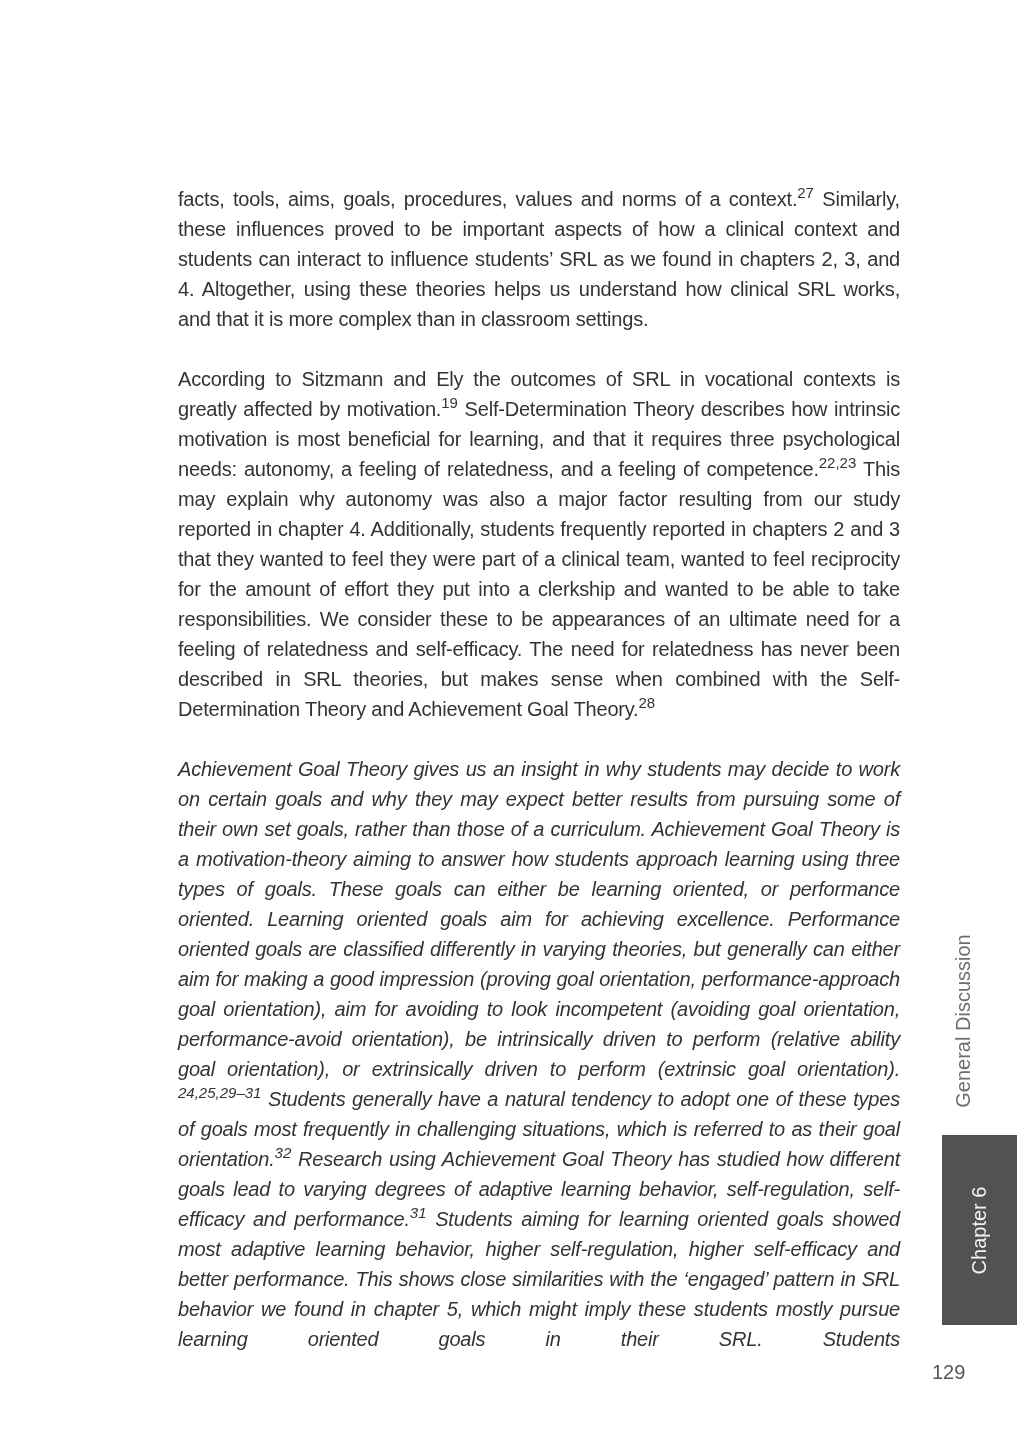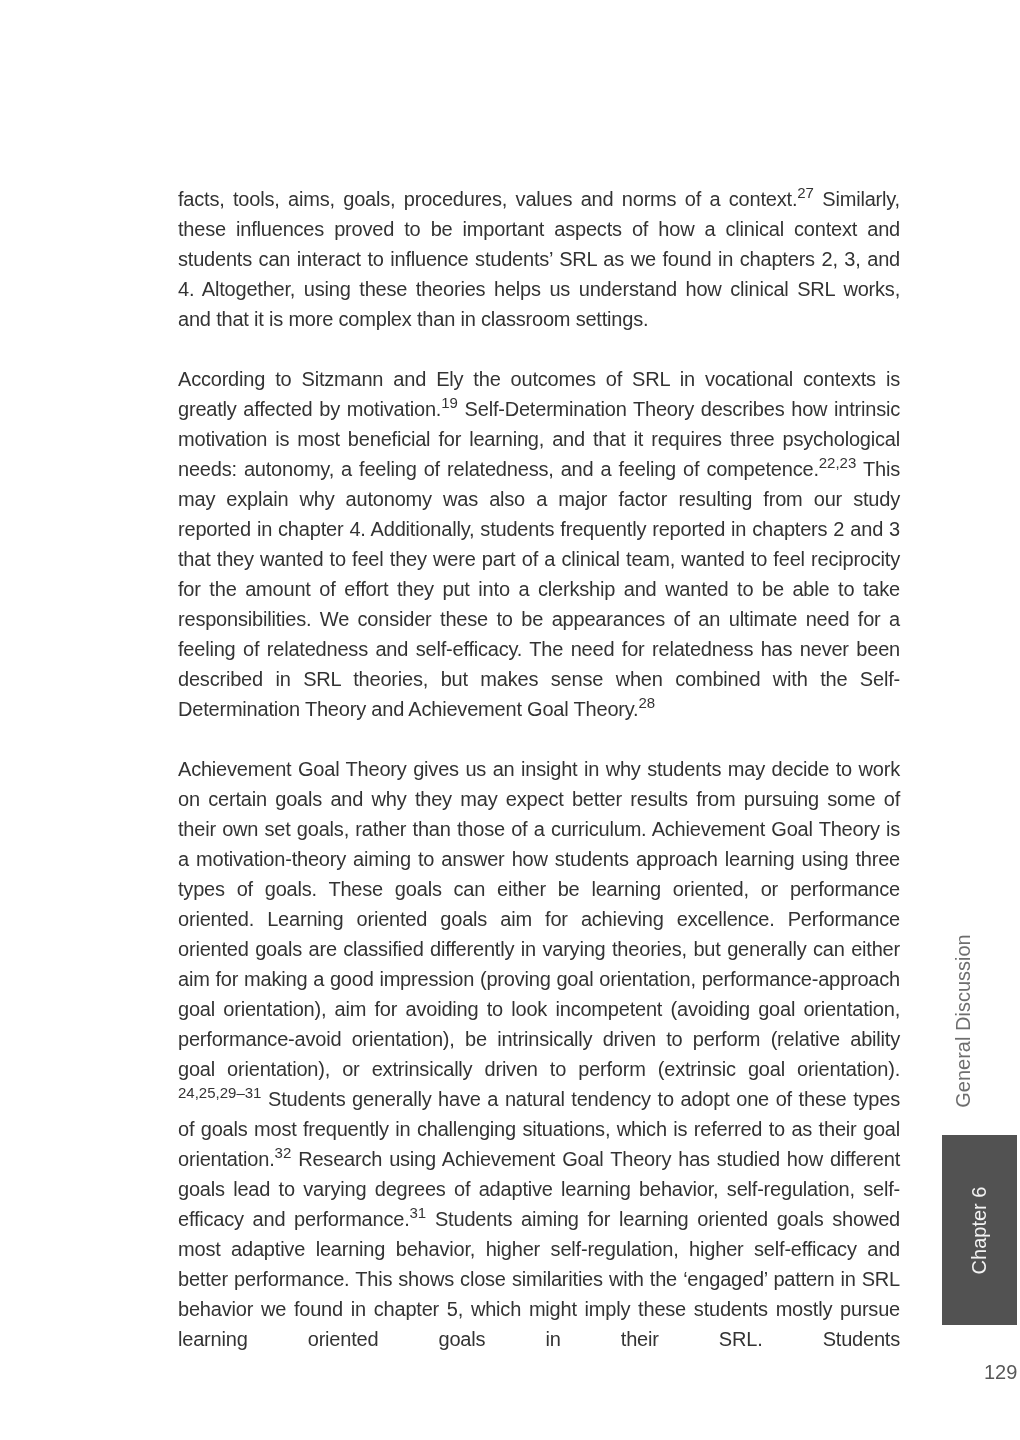--- a/index.html
+++ b/index.html
@@ -23,21 +23,21 @@
   .para {
     margin: 0 0 30px 0;
     font-size: 20px;
     line-height: 30px;
     letter-spacing: -0.2px;
     text-align: justify;
     color: var(--body-text, #333333);
     -webkit-hyphens: manual;
     hyphens: manual;
   }
-  .para:last-child { margin-bottom: 10px; }
+  .para:last-child { margin-bottom: 10px; font-style: italic; }
   .para.justify-last { text-align-last: justify; }
   .para sup {
     font-size: 15px;
     line-height: 0;
     vertical-align: super;
     letter-spacing: 0;
   }
   .running-title {
     position: absolute;
     left: 858px;
@@ -64,21 +64,21 @@
     justify-content: center;
   }
   .chapter-tab .tab-label {
     transform: rotate(-90deg);
     white-space: nowrap;
     color: var(--tab-text, #f2f2f2);
     font-size: 20px;
   }
   .page-number {
     position: absolute;
-    left: 984px;
+    left: 932px;
     top: 1361px;
     font-size: 20px;
     color: var(--page-number, #595959);
   }
 </style>
 </head>
 <body>
 
 <main class="text-block">
     <p class="para">facts, tools, aims, goals, procedures, values and norms of a context.<sup>27</sup> Similarly, these influences proved to be important aspects of how a clinical context and students can interact to influence students’ SRL as we found in chapters 2, 3, and 4. Altogether, using these theories helps us understand how clinical SRL works, and that it is more complex than in classroom settings.</p>

